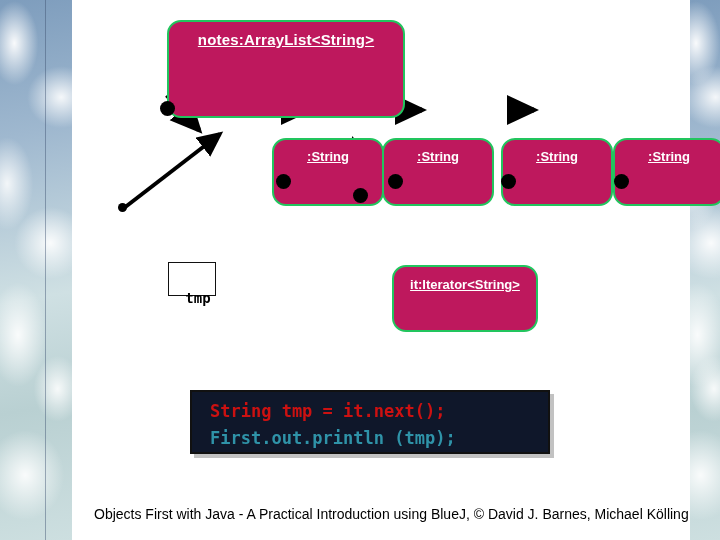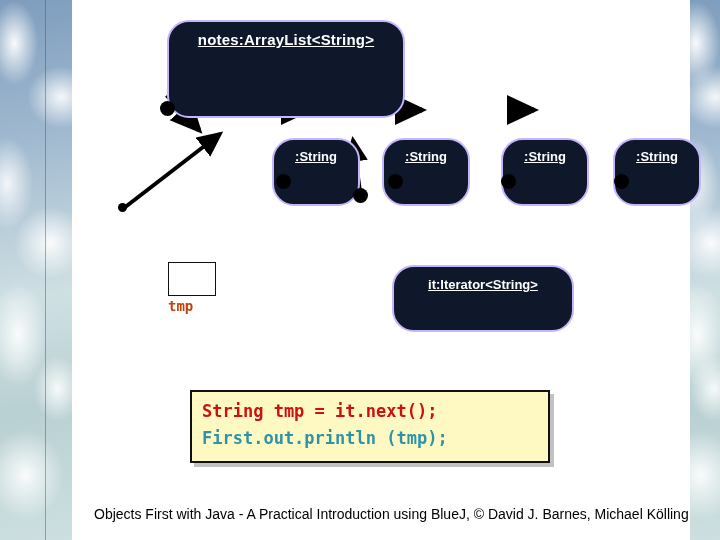--- a/index.html
+++ b/index.html
@@ -47,66 +47,66 @@
     left: 72px;
     top: 0;
     width: 618px;
     height: 540px;
     background: #ffffff;
   }
 
   
   .obj-box {
     position: absolute;
-    background: #0f172a;
-    border: 2px solid #c4b5fd;
-    border-radius: 22px;
+    background: #be185d;
+    border: 2px solid #22c55e;
+    border-radius: 14px;
     box-sizing: border-box;
   }
   .obj-label {
     position: absolute;
     left: 0;
     right: 0;
     text-align: center;
     color: #ffffff;
     font-weight: bold;
     text-decoration: underline;
     white-space: nowrap;
   }
   .box-notes   { left: 95px;  top: 20px;  width: 238px; height: 98px; }
   .box-notes .obj-label { top: 9px; font-size: 15px; letter-spacing: .2px; }
 
-  .box-str { top: 138px; width: 88px; height: 68px; }
+  .box-str { top: 138px; width: 112px; height: 68px; }
   .s1 { left: 200px; }
   .s2 { left: 310px; }
   .s3 { left: 429px; }
   .s4 { left: 541px; }
   .box-str .obj-label { top: 9px; font-size: 13px; }
 
-  .box-iter { left: 320px; top: 265px; width: 182px; height: 67px; }
+  .box-iter { left: 320px; top: 265px; width: 146px; height: 67px; }
   .box-iter .obj-label { top: 10px; font-size: 13px; }
 
   
   .var-box {
     position: absolute;
     left: 96px;
     top: 262px;
     width: 48px;
     height: 34px;
     background: #ffffff;
     border: 1px solid #111111;
     box-sizing: border-box;
   }
   .var-label {
     position: absolute;
     left: 96px;
-    top: 298px;
+    top: 290px;
     width: 60px;
-    text-align: left;
-    color: #c2410c;
+    text-align: center;
+    color: #000000;
     font-family: "DejaVu Sans Mono", monospace;
     font-weight: bold;
     font-size: 14px;
   }
 
   
   .ref-dot {
     position: absolute;
     width: 15px;
     height: 15px;
@@ -122,26 +122,26 @@
     width: 618px; height: 540px;
     pointer-events: none;
   }
 
   
   .code-box {
     position: absolute;
     left: 118px;
     top: 390px;
     width: 360px;
-    height: 73px;
-    background: #fef9c3;
+    height: 64px;
+    background: #0f172a;
     border: 2px solid #111111;
     box-shadow: 4px 4px 0 rgba(120,120,120,.45);
     box-sizing: border-box;
-    padding: 6px 0 0 10px;
+    padding: 6px 0 0 18px;
   }
   .code-line {
     font-family: "DejaVu Sans Mono", monospace;
     font-weight: bold;
     font-size: 17px;
     line-height: 27px;
     white-space: pre;
   }
   .code-line-1 { color: #cc1111; }
   .code-line-2 { color: #2f93a8; }

